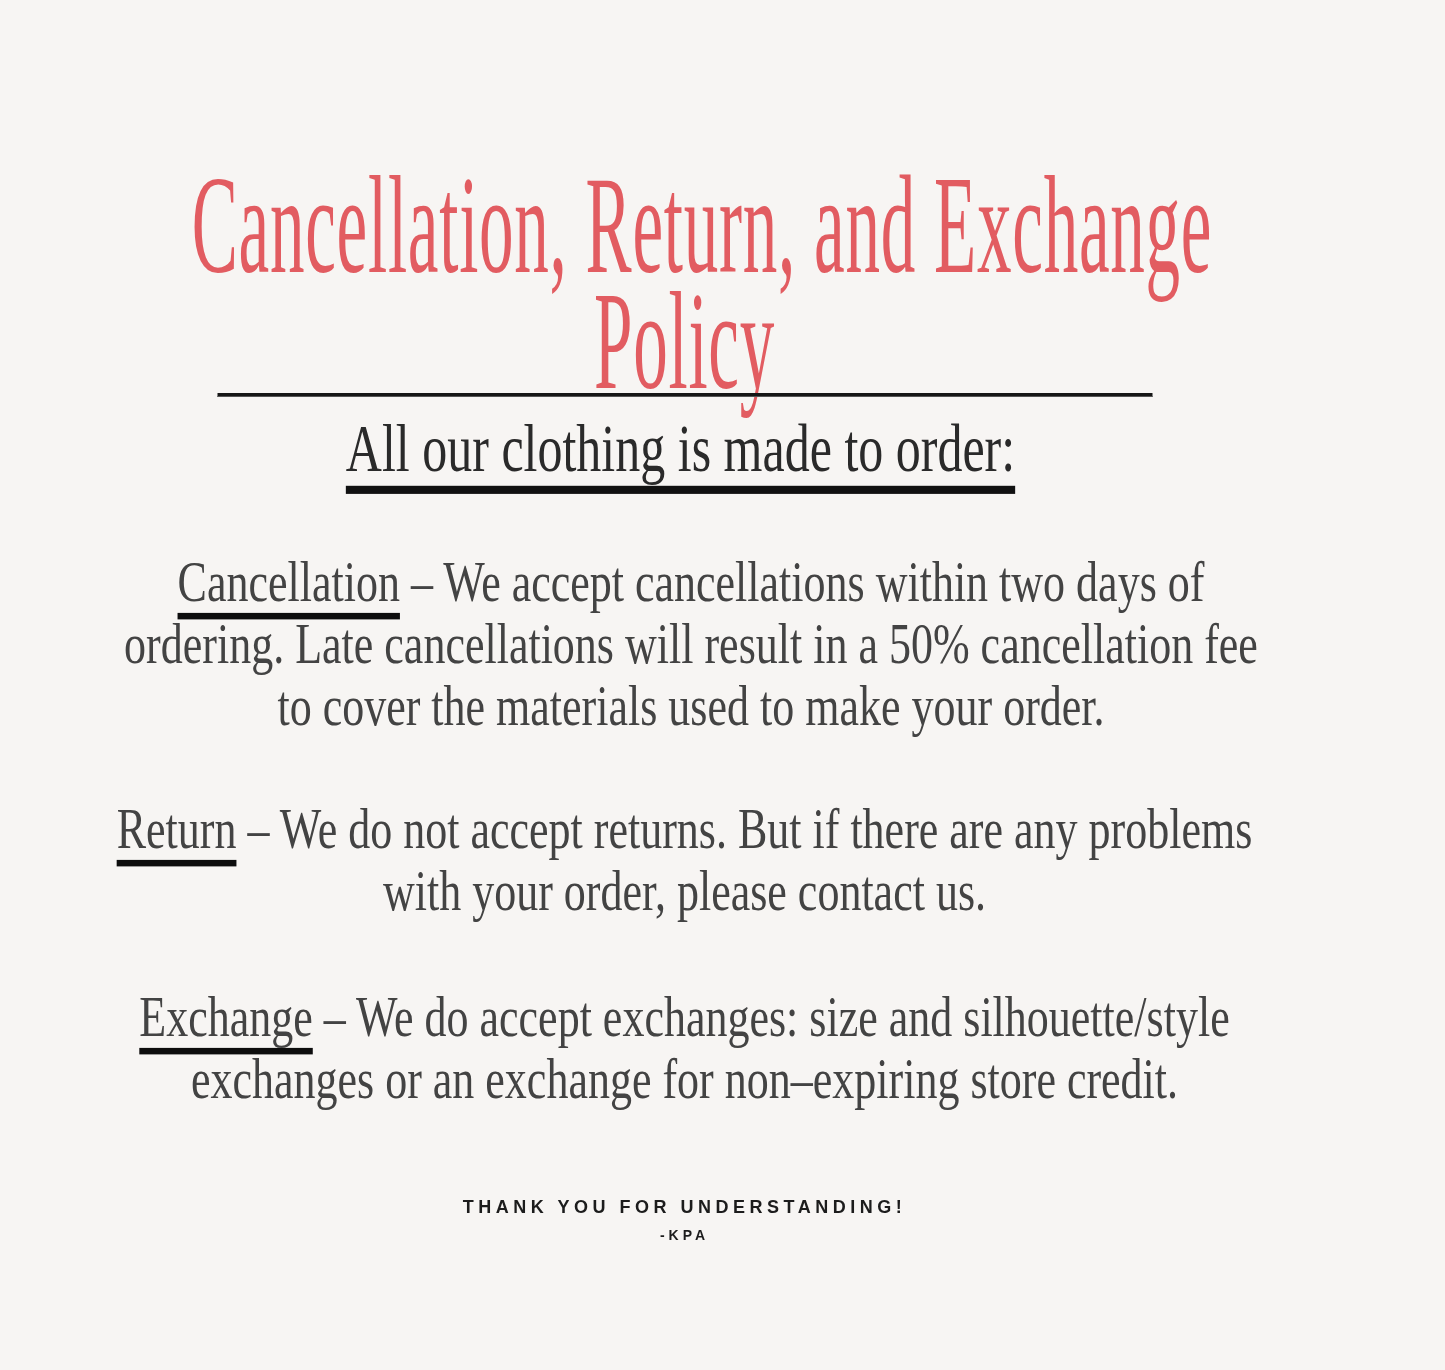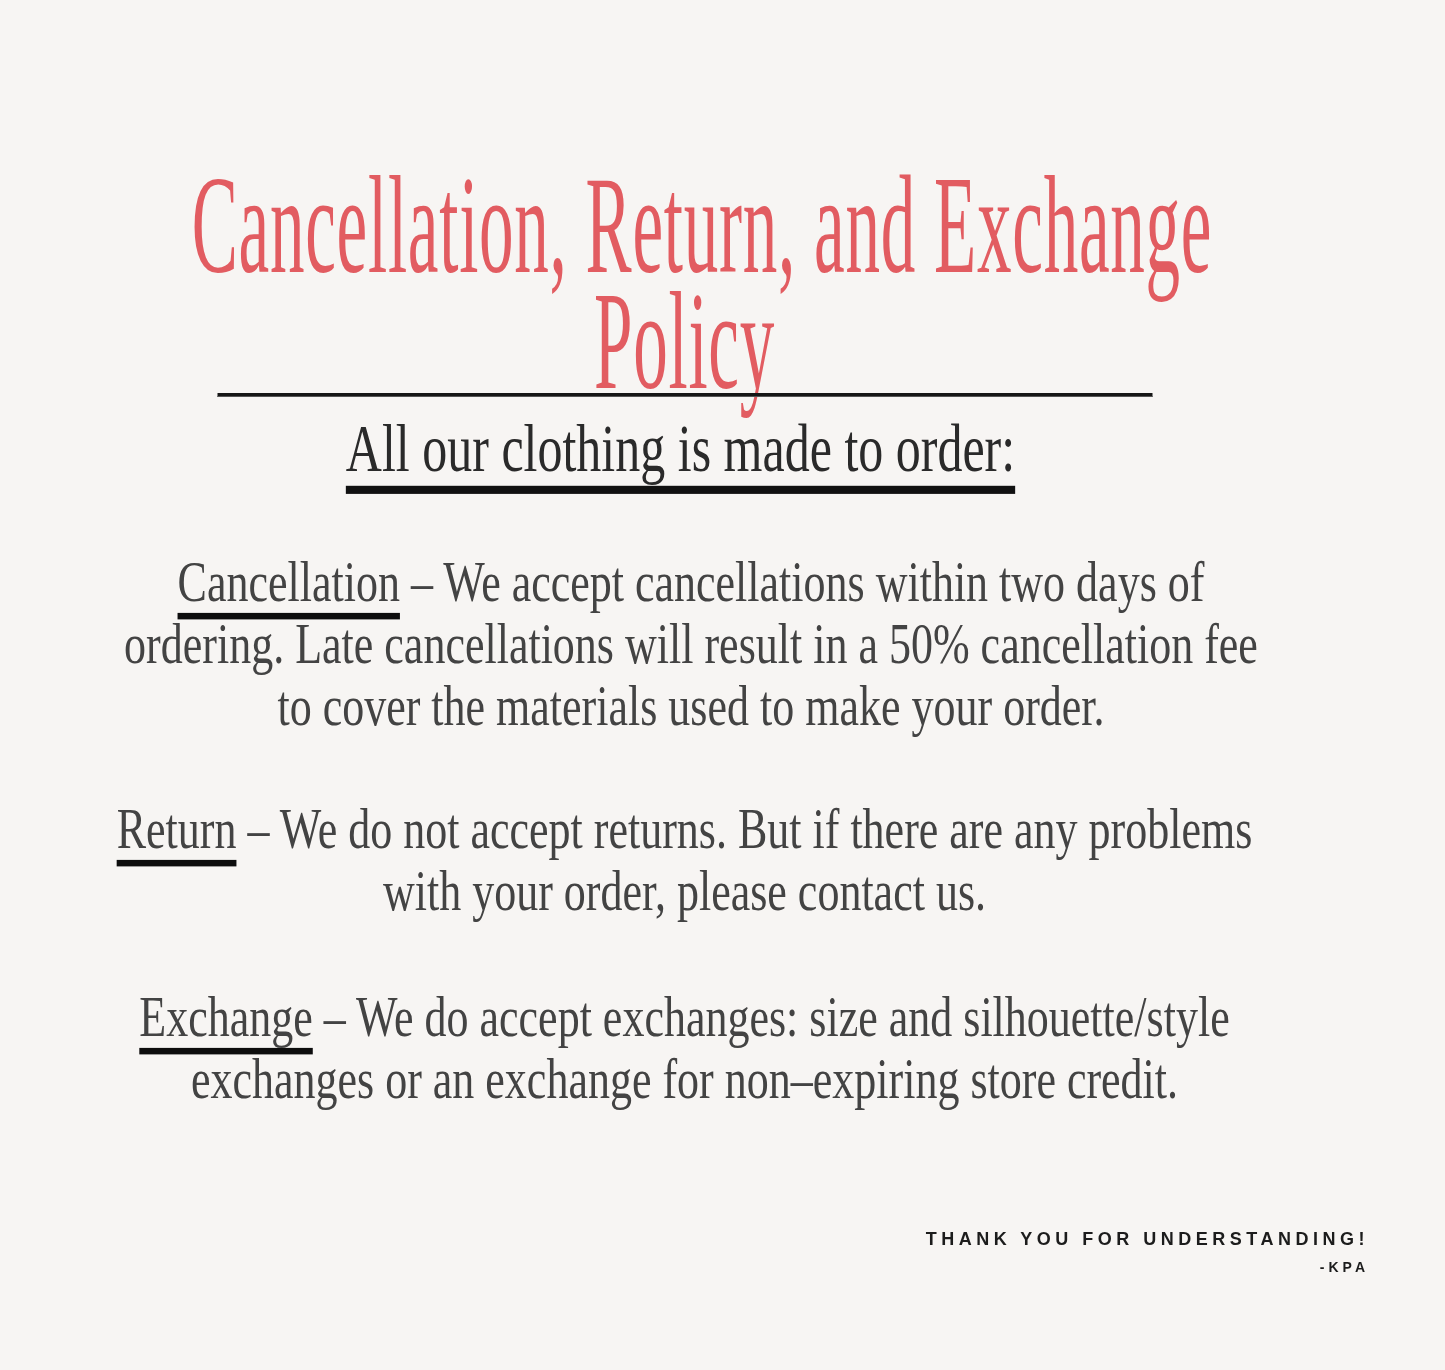--- a/index.html
+++ b/index.html
@@ -97,24 +97,23 @@
   #section-cancellation { top: 552px; margin-left: 13px; }
   #section-return       { top: 799px; }
   #section-exchange     { top: 987px; }
 
   
   .footer {
     position: absolute;
     top: 1194px;
     left: 0;
     right: 0;
-    text-align: right;
+    text-align: center;
     font-family: "Liberation Sans", sans-serif;
     color: #1c1c1c;
-    margin-top: 32px;
   }
   .footer-thanks {
     display: block;
     font-size: 18px;
     font-weight: 700;
     letter-spacing: 4.5px;
     line-height: 26px;
   }
   .footer-signature {
     display: block;

